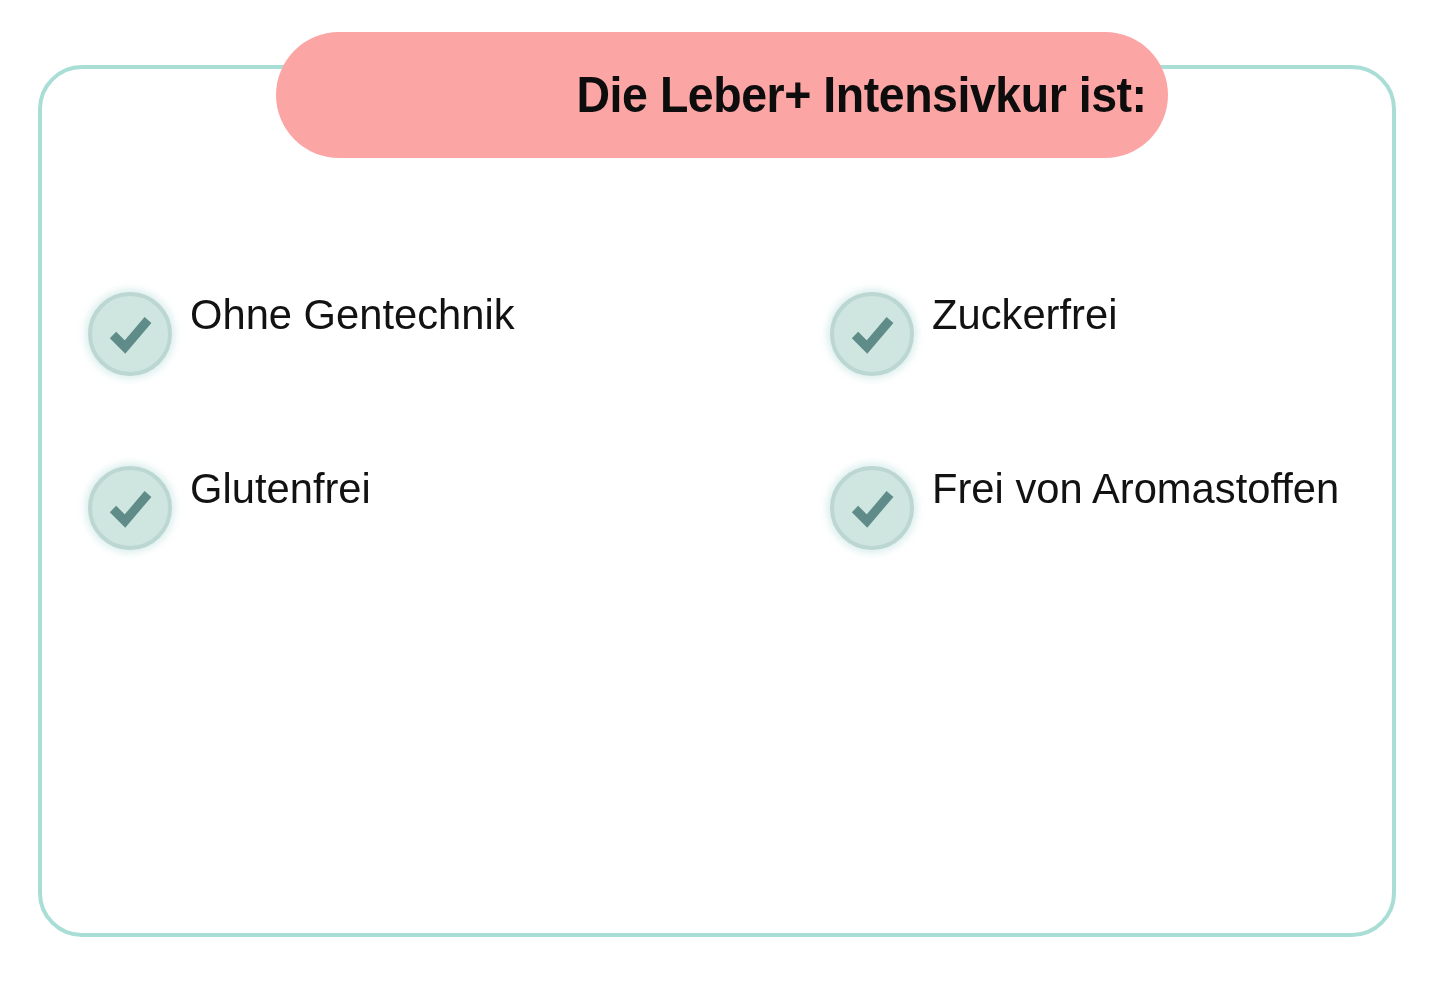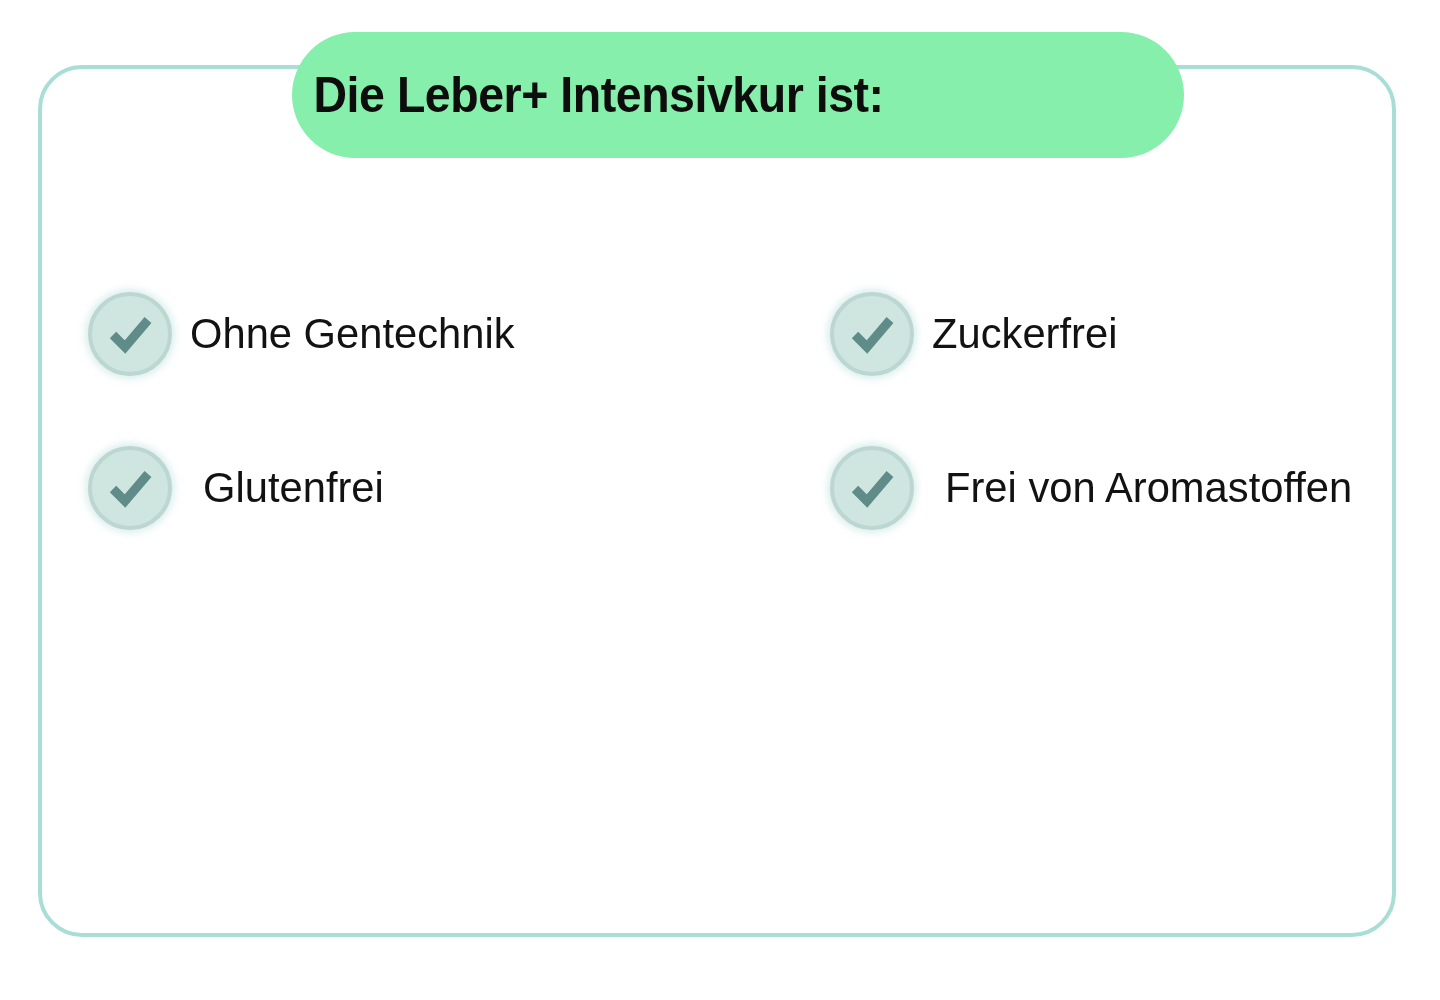--- a/index.html
+++ b/index.html
@@ -30,29 +30,29 @@
     height: 872px;
     box-sizing: border-box;
     border: 4px solid #a9ded6;
     border-radius: 44px;
     background: transparent;
   }
 
   
   .header-pill {
     position: absolute;
-    left: 292px;
+    left: 276px;
     top: 32px;
     width: 892px;
     height: 126px;
-    background: #86efac;
+    background: #fca5a5;
     border-radius: 63px;
     display: flex;
     align-items: center;
-    justify-content: flex-start;
+    justify-content: flex-end;
     z-index: 5;
   }
   .header-title {
     font-family: "Liberation Sans Narrow", "Liberation Sans", sans-serif;
     font-weight: bold;
     font-size: 50px;
     line-height: 1;
     color: #0d0d0d;
     letter-spacing: -0.5px;
     transform: scaleX(0.93);
@@ -65,29 +65,29 @@
     position: absolute;
     left: 0;
     top: 0;
     width: 1440px;
     height: 1000px;
     pointer-events: none;
   }
   .feature-item {
     position: absolute;
     display: flex;
-    align-items: center;
+    align-items: flex-start;
     pointer-events: auto;
   }
 
   
   .col-left  { left: 88px; }
   .col-right { left: 830px; }
   .row-1 { top: 292px; }
-  .row-2 { top: 446px; gap: 13px; }
+  .row-2 { top: 466px; }
   .row-3 { top: 639px; }
 
   
   .check-badge {
     position: relative;
     flex: 0 0 auto;
     width: 84px;
     height: 84px;
     border-radius: 50%;
     background: #cfe6e0;

